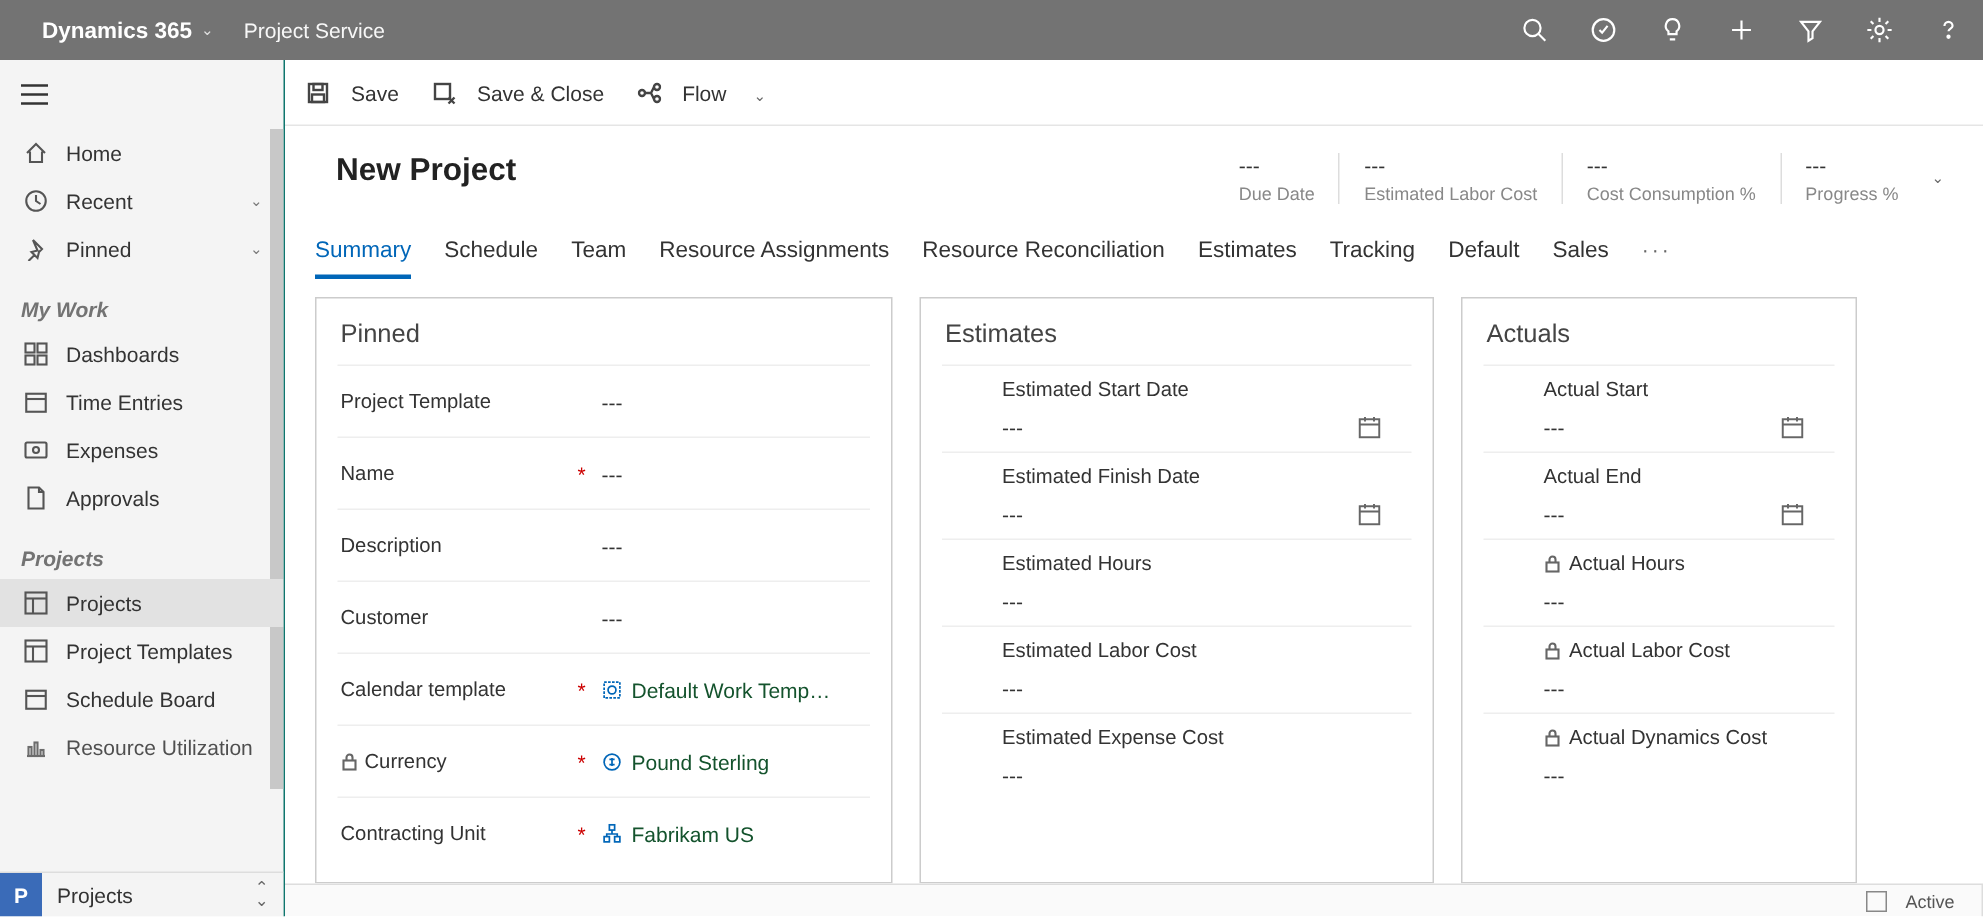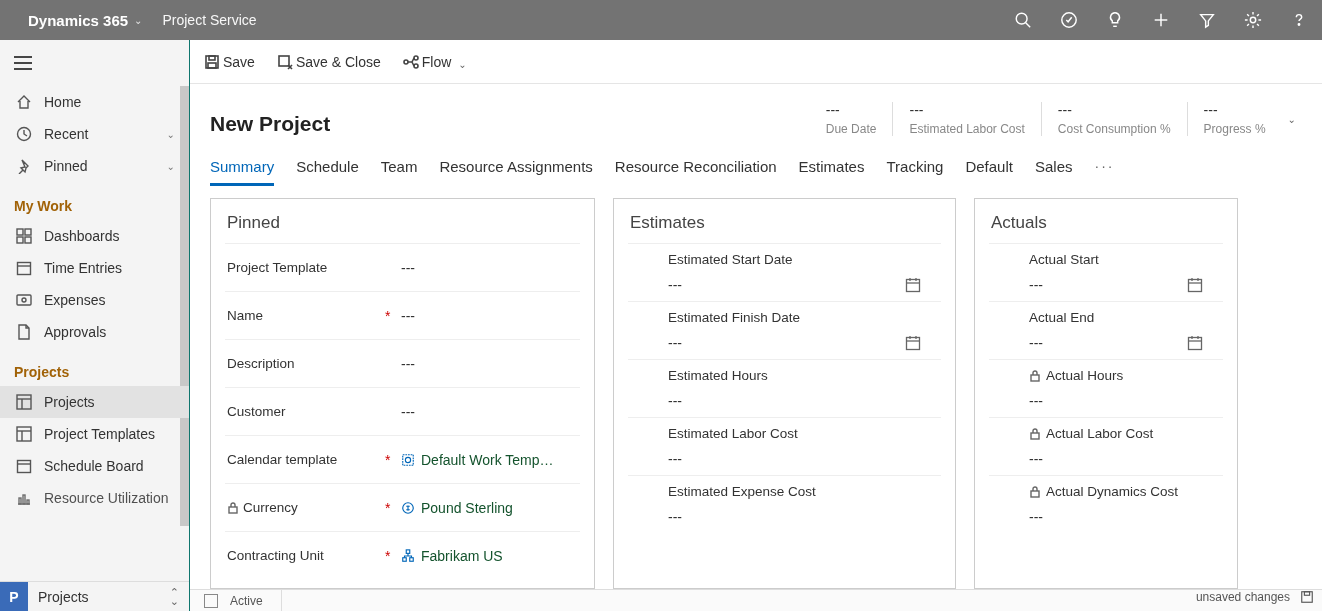--- a/index.html
+++ b/index.html
@@ -22,37 +22,37 @@
   
   .sidebar { width: 190px; background: #f4f4f4; border-right: 1px solid #0f766e; position: relative; height: 100%; overflow: hidden; }
   .hamburger { padding: 16px 14px 10px; }
   .hamburger svg { width: 18px; height: 14px; stroke: #333; stroke-width: 1.8; }
   .sidebar-scroll { position: absolute; top: 46px; bottom: 30px; left:0; right:0; overflow-y: hidden; }
   .sidebar-item { display:flex; align-items:center; padding: 8px 14px; cursor:pointer; color:#333; }
   .sidebar-item .icon { width: 20px; display:flex; align-items:center; justify-content:center; margin-right: 10px; }
   .sidebar-item .icon svg { width:16px; height:16px; fill:none; stroke:#555; stroke-width:1.4; }
   .sidebar-item.selected { background: #e2e2e2; }
   .sidebar-item .caret { margin-left:auto; font-size:10px; color:#777; }
-  .sidebar-section { padding: 16px 14px 6px; font-weight: 600; font-size: 14px; color:#a16207; }
+  .sidebar-section { padding: 16px 14px 6px; font-weight: 600; font-size: 14px; color:#737373;font-style:italic; }
   .sidebar-bottom { position:absolute; bottom:0; left:0; right:0; height:30px; background:#f4f4f4; border-top:1px solid #ddd; display:flex; align-items:center; }
   .sidebar-bottom .tile { background:#3a6bb8; color:#fff; font-weight:600; width:28px; height:30px; display:flex; align-items:center; justify-content:center; }
   .sidebar-bottom .label { padding-left:10px; flex:1; }
   .sidebar-bottom .updown { padding:0 10px; color:#666; font-size:11px; line-height: 9px; }
   .scroll-thumb { position:absolute; right:0; top:46px; width:9px; height:440px; background:#c8c8c8; }
   
   
   .main { flex:1; display:flex; flex-direction:column; height:100%; overflow:hidden; }
   
   
   .cmdbar { height:44px; border-bottom:1px solid #e5e5e5; display:flex; align-items:center; padding-left:14px; gap:22px; }
-  .cmd { display:flex; align-items:flex-end; gap:3px; cursor:pointer; color:#333; font-size:14px; }
+  .cmd { display:flex; align-items:flex-end; gap:14px; cursor:pointer; color:#333; font-size:14px; }
   .cmd svg { width:16px; height:16px; fill:none; stroke:#444; stroke-width:1.6; }
   
   
-  .header { padding: 18px 20px 0 20px; display:flex; align-items:flex-end; }
+  .header { padding: 18px 20px 0 20px; display:flex; align-items:flex-start;margin-left:14px; }
   .page-title { font-size: 21px; font-weight:600; color:#222; }
   .metrics { margin-left:auto; display:flex; align-items:stretch; }
   .metric { padding: 0 16px; border-left:1px solid #ddd; }
   .metric:first-child { border-left:none; }
   .metric-val { color:#333; font-size:14px; }
   .metric-label { color:#888; font-size:12px; margin-top:4px; white-space:nowrap; }
   .metric-caret { display:flex; align-items:center; padding:0 6px; color:#666; font-size:10px; }
   
   
   .tabs { display:flex; gap:22px; padding: 22px 20px 0 20px; }
@@ -78,21 +78,21 @@
   .field-value svg.tiny { width:14px; height:14px; stroke:#555; fill:none; stroke-width:1.3; flex-shrink:0; }
   .field-value.link svg.tiny { stroke:#0066b8; }
   
   .stacked-field { padding: 8px 20px 8px 40px; border-top:1px solid #eee; margin:0 14px; }
   .stacked-field:first-of-type { border-top:none; }
   .stacked-field .lbl { font-size:13.5px; color:#333; display:flex; align-items:center; gap:5px; }
   .stacked-field .val { font-size:14px; color:#333; margin-top:10px; display:flex; }
   .stacked-field .dateicon { margin-left:auto; }
   
   
-  .footer { height:22px; border-top:1px solid #ddd; background:#fafafa; display:flex; align-items:flex-start; font-size:12px; color:#555; }
+  .footer { height:22px; border-top:1px solid #ddd; background:#fafafa; display:flex; align-items:flex-end; font-size:12px; color:#555;flex-direction:column; }
   .footer .status { padding:0 18px 0 40px; border-right:1px solid #ddd; line-height:22px; position:relative; }
   .footer .status::before { content:""; position:absolute; left:14px; top:4px; width:12px; height:12px; border:1px solid #888; }
   .footer .unsaved { margin-left:auto; padding-right:10px; }
   .footer .saveicon { padding-right:8px; }
 
   svg.lock { stroke:#666; fill:none; stroke-width:1.4; }
 </style>
 </head>
 <body>
 

